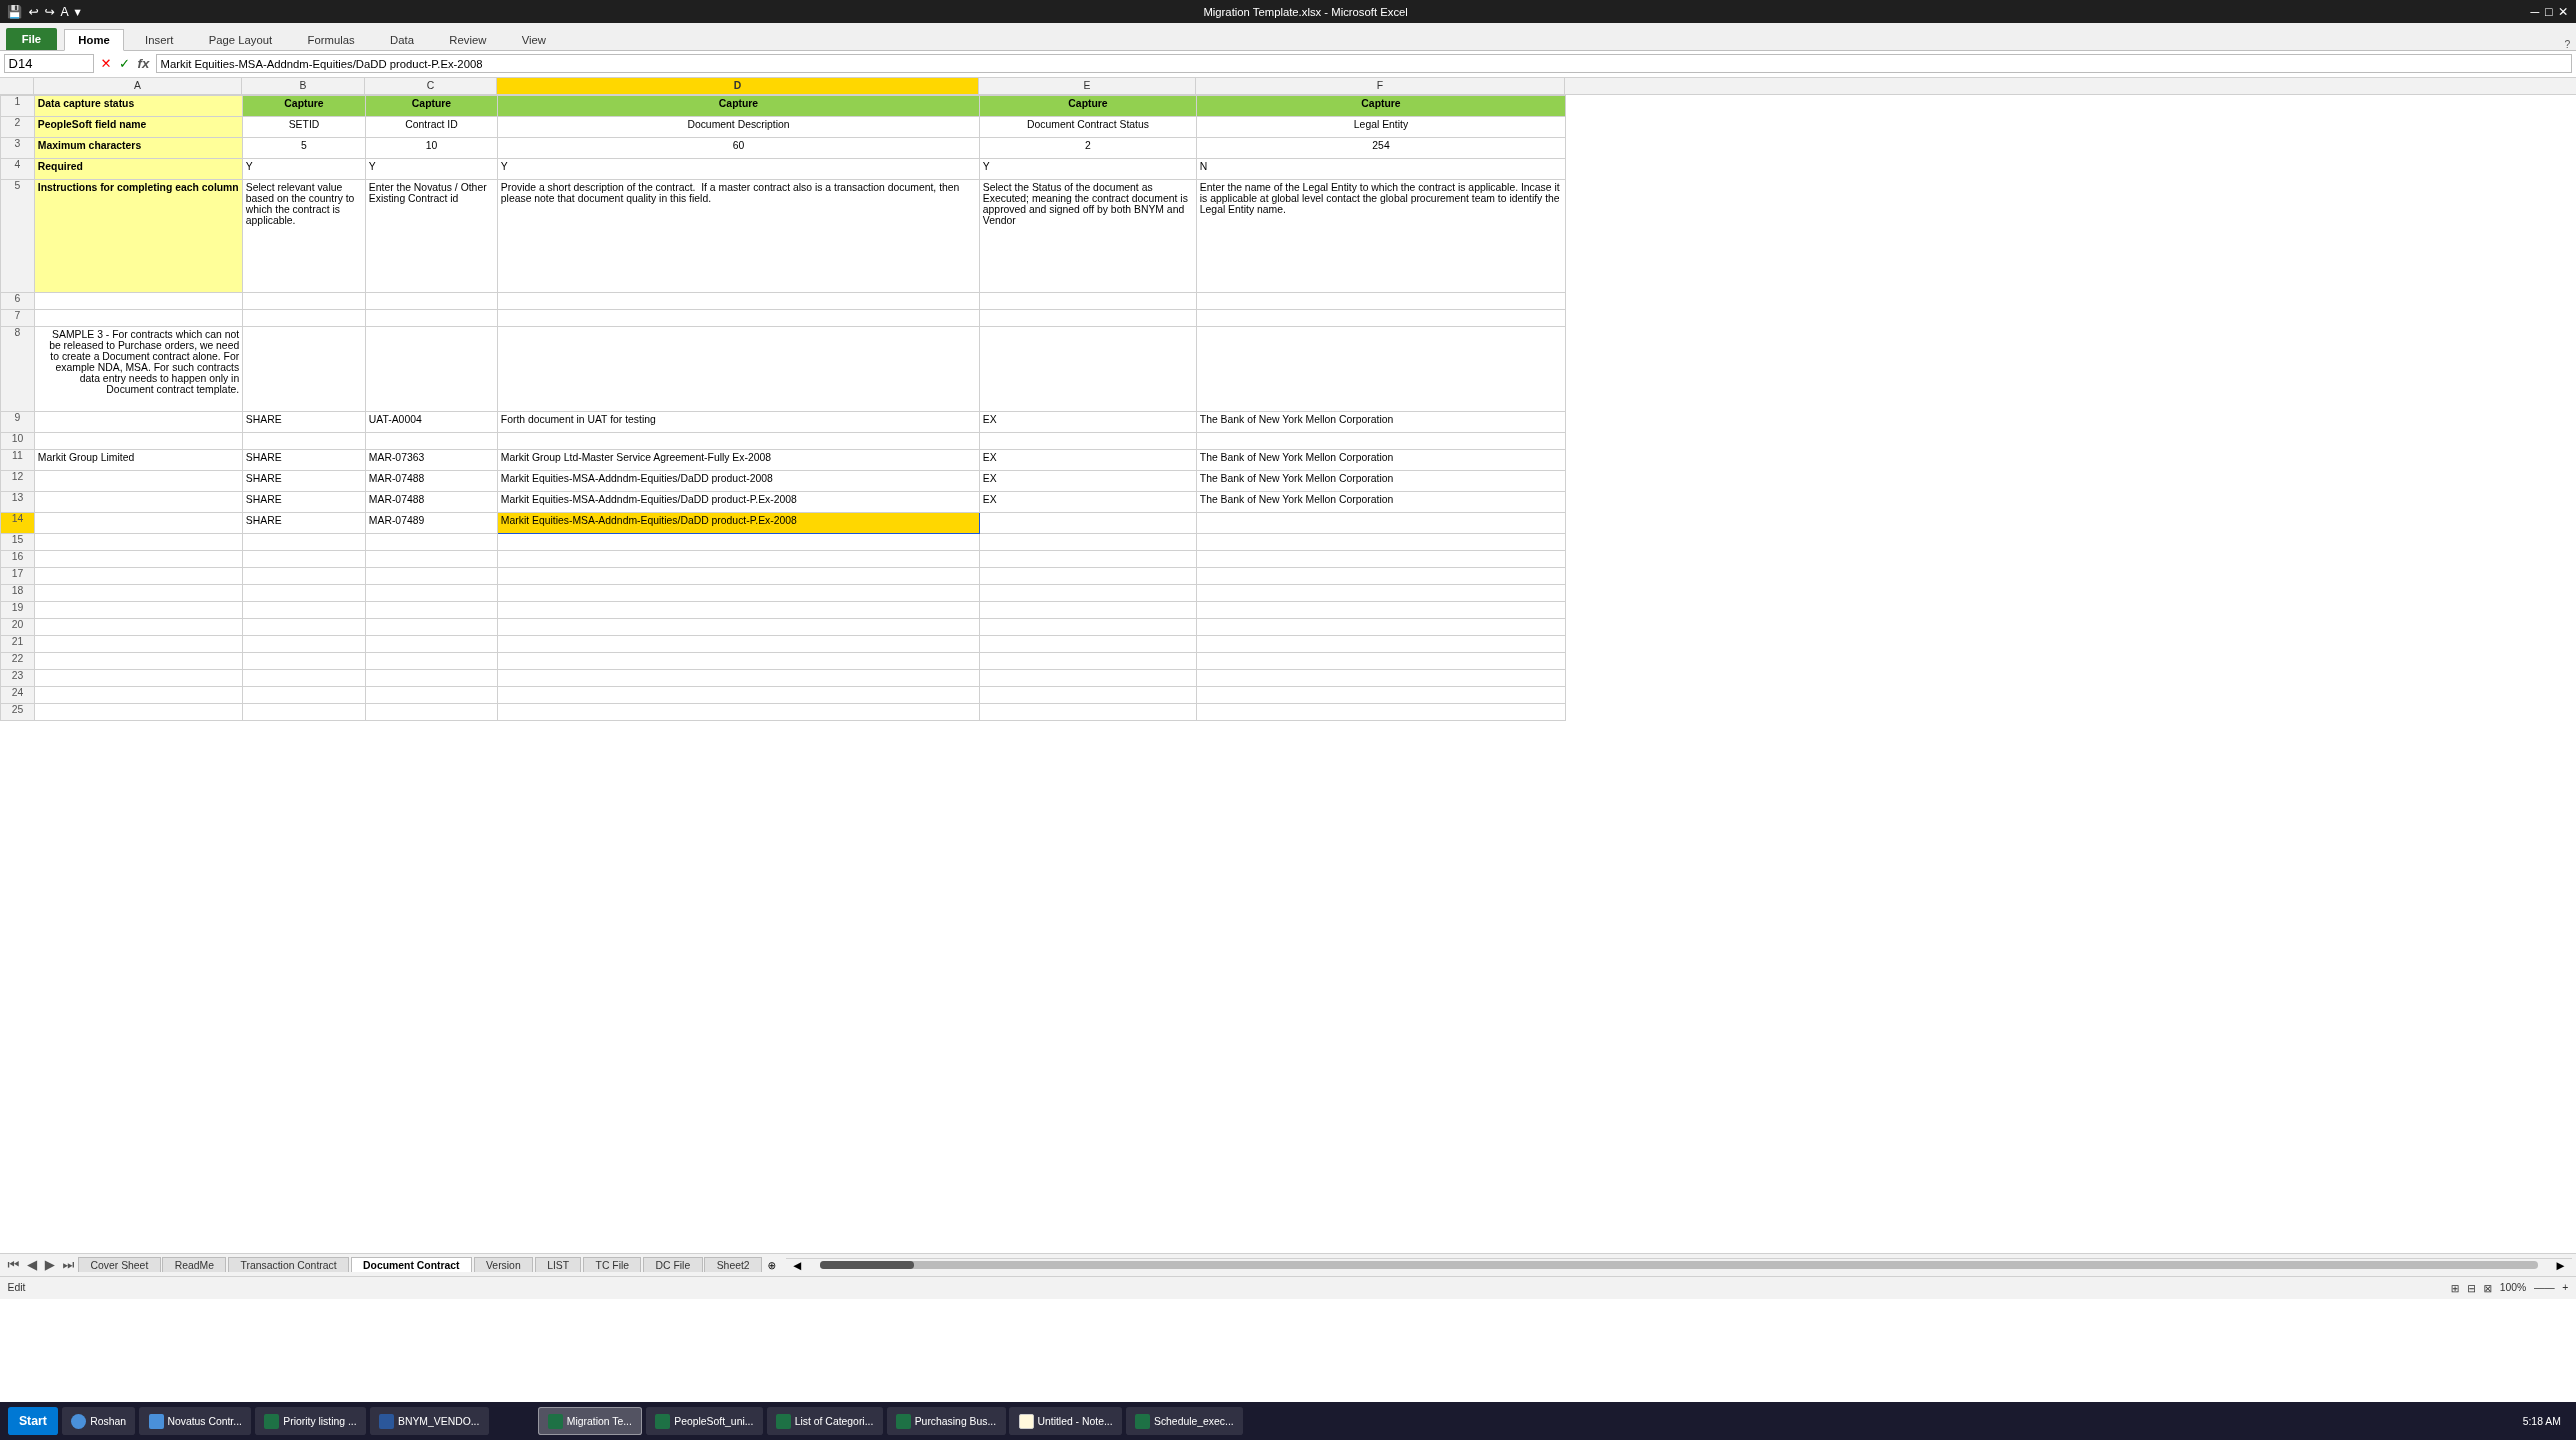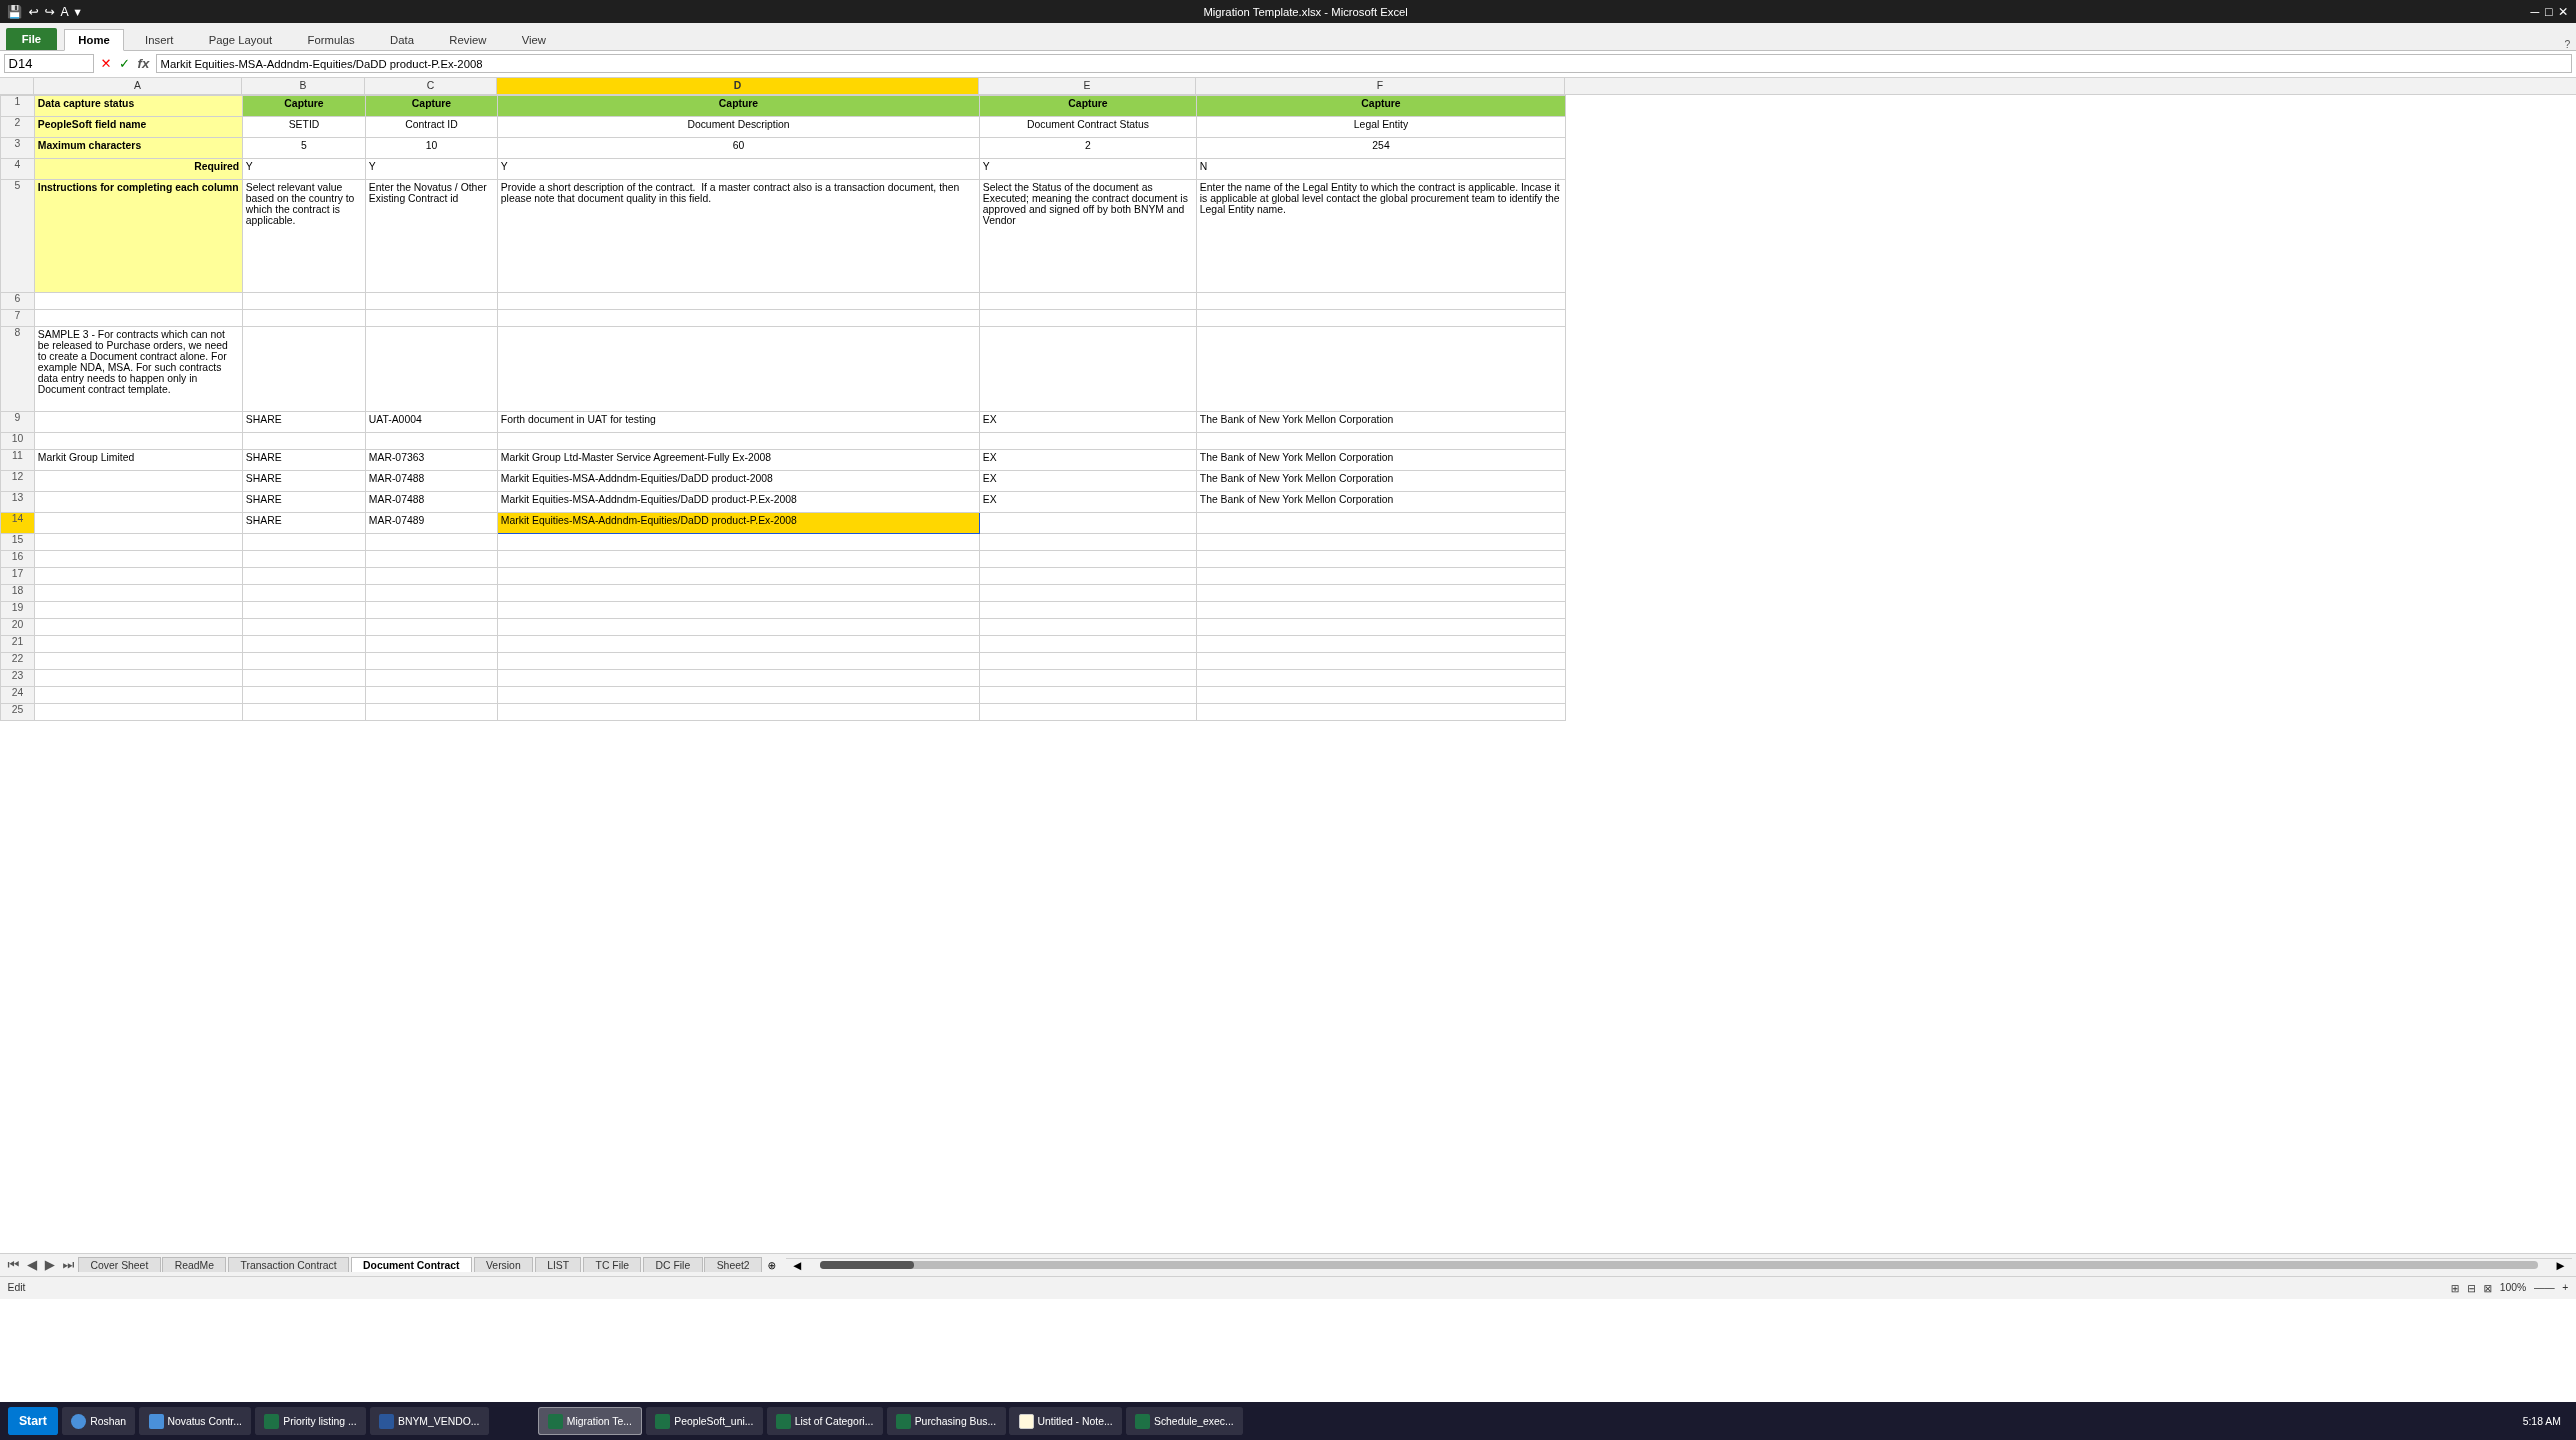--- a/index.html
+++ b/index.html
@@ -361,21 +361,21 @@
             <td class="row-num">3</td>
             <td class="cell cell-yellow-bg cell-bold" style="height: 21px;">Maximum characters</td>
             <td class="cell cell-center" style="height: 21px;">5</td>
             <td class="cell cell-center" style="height: 21px;">10</td>
             <td class="cell cell-center" style="height: 21px;">60</td>
             <td class="cell cell-center" style="height: 21px;">2</td>
             <td class="cell cell-center" style="height: 21px;">254</td>
           </tr>
           <tr style="height: 21px;">
             <td class="row-num">4</td>
-            <td class="cell cell-yellow-bg cell-bold" style="height: 21px; text-align: right;">Required</td>
+            <td class="cell cell-yellow-bg cell-bold" style="height: 21px;">Required</td>
             <td class="cell" style="height: 21px;">Y</td>
             <td class="cell" style="height: 21px;">Y</td>
             <td class="cell" style="height: 21px;">Y</td>
             <td class="cell" style="height: 21px;">Y</td>
             <td class="cell" style="height: 21px;">N</td>
           </tr>
           <tr style="height: 113px;">
             <td class="row-num">5</td>
             <td class="cell cell-yellow-bg cell-bold cell-wrap" style="height: 113px;">Instructions for completing each column</td>
             <td class="cell cell-wrap" style="height: 113px;">Select relevant value based on the country to which the contract is applicable.</td>
@@ -397,21 +397,21 @@
             <td class="row-num">7</td>
             <td class="cell" style="height: 17px;"></td>
             <td class="cell" style="height: 17px;"></td>
             <td class="cell" style="height: 17px;"></td>
             <td class="cell" style="height: 17px;"></td>
             <td class="cell" style="height: 17px;"></td>
             <td class="cell" style="height: 17px;"></td>
           </tr>
           <tr style="height: 85px;">
             <td class="row-num">8</td>
-            <td class="cell cell-wrap" style="height: 85px;">SAMPLE 3 - For contracts which can not be released to Purchase orders, we need to create a Document contract alone. For example NDA, MSA. For such contracts data entry needs to happen only in Document contract template.</td>
+            <td class="cell cell-wrap" style="height: 85px; text-align: right;">SAMPLE 3 - For contracts which can not be released to Purchase orders, we need to create a Document contract alone. For example NDA, MSA. For such contracts data entry needs to happen only in Document contract template.</td>
             <td class="cell" style="height: 85px;"></td>
             <td class="cell" style="height: 85px;"></td>
             <td class="cell" style="height: 85px;"></td>
             <td class="cell" style="height: 85px;"></td>
             <td class="cell" style="height: 85px;"></td>
           </tr>
           <tr style="height: 21px;">
             <td class="row-num">9</td>
             <td class="cell" style="height: 21px;"></td>
             <td class="cell" style="height: 21px;">SHARE</td>

